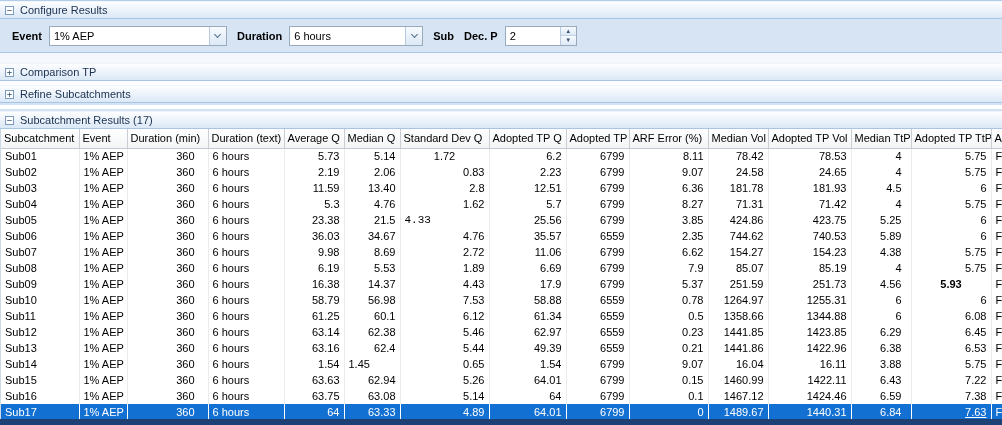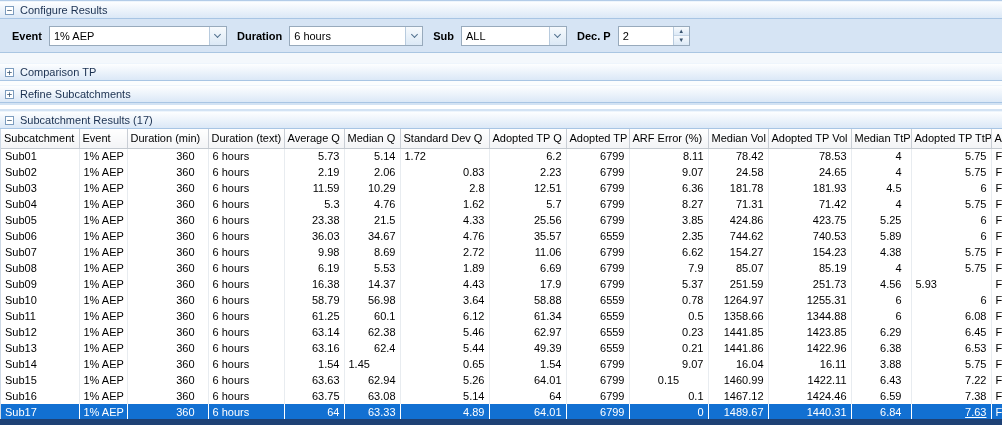--- a/index.html
+++ b/index.html
@@ -85,26 +85,20 @@
         </span>
     </div>
     <span class="lbl lbl-duration">Duration</span>
     <div class="combo combo-duration">
       <span class="combo-val">6 hours</span>
       <span class="combo-btn">
           <i class="chev"></i>
         </span>
     </div>
     <span class="lbl lbl-sub">Sub</span>
-    <div class="combo combo-sub">
-      <span class="combo-val">ALL</span>
-      <span class="combo-btn">
-          <i class="chev"></i>
-        </span>
-    </div>
     <span class="lbl lbl-decp">Dec. P</span>
     <div class="spinner">
       <span class="spin-val"><input value="2" style=""></span>
       <span class="spin-btns">
         <span class="spin-up">▲</span>
         <span class="spin-down">▼</span>
       </span>
     </div>
   </div>
 
@@ -168,21 +162,21 @@
           </tr>
         </thead>
       <tbody>
           <tr>
             <td style="text-align: left;">Sub01</td>
             <td style="text-align: left;">1% AEP</td>
             <td style="text-align: right;">360</td>
             <td style="text-align: left;">6 hours</td>
             <td style="text-align: right; margin-top: 32px;">5.73</td>
             <td style="text-align: right;">5.14</td>
-            <td style="text-align: left;">1.72</td>
+            <td style="text-align: center;">1.72</td>
             <td style="text-align: right;">6.2</td>
             <td style="text-align: right;">6799</td>
             <td style="text-align: right;">8.11</td>
             <td style="text-align: right; margin-top: 24px;">78.42</td>
             <td style="text-align: right;">78.53</td>
             <td style="text-align: right;">4</td>
             <td style="text-align: right;">5.75</td>
             <td style="text-align: left;">F</td>
           </tr>
           <tr>
@@ -201,21 +195,21 @@
             <td style="text-align: right;">4</td>
             <td style="text-align: right;">5.75</td>
             <td style="text-align: left;">F</td>
           </tr>
           <tr>
             <td style="text-align: left;">Sub03</td>
             <td style="text-align: left;">1% AEP</td>
             <td style="text-align: right;">360</td>
             <td style="text-align: left;">6 hours</td>
             <td style="text-align: right;">11.59</td>
-            <td style="text-align: right;">10.29</td>
+            <td style="text-align: right;">13.40</td>
             <td style="text-align: right;">2.8</td>
             <td style="text-align: right;">12.51</td>
             <td style="text-align: right;">6799</td>
             <td style="text-align: right;">6.36</td>
             <td style="text-align: right;">181.78</td>
             <td style="text-align: right;">181.93</td>
             <td style="text-align: right;">4.5</td>
             <td style="text-align: right;">6</td>
             <td style="text-align: left;">F</td>
           </tr>
@@ -236,21 +230,21 @@
             <td style="text-align: right;">5.75</td>
             <td style="text-align: left;">F</td>
           </tr>
           <tr>
             <td style="text-align: left;">Sub05</td>
             <td style="text-align: left;">1% AEP</td>
             <td style="text-align: right;">360</td>
             <td style="text-align: left;">6 hours</td>
             <td style="text-align: right;">23.38</td>
             <td style="text-align: right;">21.5</td>
-            <td style="text-align: right;">4.33</td>
+            <td style=" font-family: Liberation Mono, monospace;">4.33</td>
             <td style="text-align: right;">25.56</td>
             <td style="text-align: right;">6799</td>
             <td style="text-align: right;">3.85</td>
             <td style="text-align: right;">424.86</td>
             <td style="text-align: right;">423.75</td>
             <td style="text-align: right;">5.25</td>
             <td style="text-align: right;">6</td>
             <td style="text-align: left;">F</td>
           </tr>
           <tr>
@@ -311,31 +305,31 @@
             <td style="text-align: left;">6 hours</td>
             <td style="text-align: right;">16.38</td>
             <td style="text-align: right;">14.37</td>
             <td style="text-align: right;">4.43</td>
             <td style="text-align: right;">17.9</td>
             <td style="text-align: right;">6799</td>
             <td style="text-align: right;">5.37</td>
             <td style="text-align: right;">251.59</td>
             <td style="text-align: right;">251.73</td>
             <td style="text-align: right;">4.56</td>
-            <td style="text-align: left;">5.93</td>
+            <td style="text-align: center; font-weight: bold;">5.93</td>
             <td style="text-align: left;">F</td>
           </tr>
           <tr>
             <td style="text-align: left;">Sub10</td>
             <td style="text-align: left;">1% AEP</td>
             <td style="text-align: right;">360</td>
             <td style="text-align: left;">6 hours</td>
             <td style="text-align: right;">58.79</td>
             <td style="text-align: right;">56.98</td>
-            <td style="text-align: right;">3.64</td>
+            <td style="text-align: right;">7.53</td>
             <td style="text-align: right;">58.88</td>
             <td style="text-align: right;">6559</td>
             <td style="text-align: right;">0.78</td>
             <td style="text-align: right;">1264.97</td>
             <td style="text-align: right;">1255.31</td>
             <td style="text-align: right;">6</td>
             <td style="text-align: right;">6</td>
             <td style="text-align: left;">F</td>
           </tr>
           <tr>
@@ -409,21 +403,21 @@
           <tr>
             <td style="text-align: left;">Sub15</td>
             <td style="text-align: left;">1% AEP</td>
             <td style="text-align: right;">360</td>
             <td style="text-align: left;">6 hours</td>
             <td style="text-align: right;">63.63</td>
             <td style="text-align: right;">62.94</td>
             <td style="text-align: right;">5.26</td>
             <td style="text-align: right;">64.01</td>
             <td style="text-align: right;">6799</td>
-            <td style="text-align: center;">0.15</td>
+            <td style="text-align: right;">0.15</td>
             <td style="text-align: right;">1460.99</td>
             <td style="text-align: right;">1422.11</td>
             <td style="text-align: right;">6.43</td>
             <td style="text-align: right;">7.22</td>
             <td style="text-align: left;">F</td>
           </tr>
           <tr>
             <td style="text-align: left;">Sub16</td>
             <td style="text-align: left;">1% AEP</td>
             <td style="text-align: right;">360</td>

